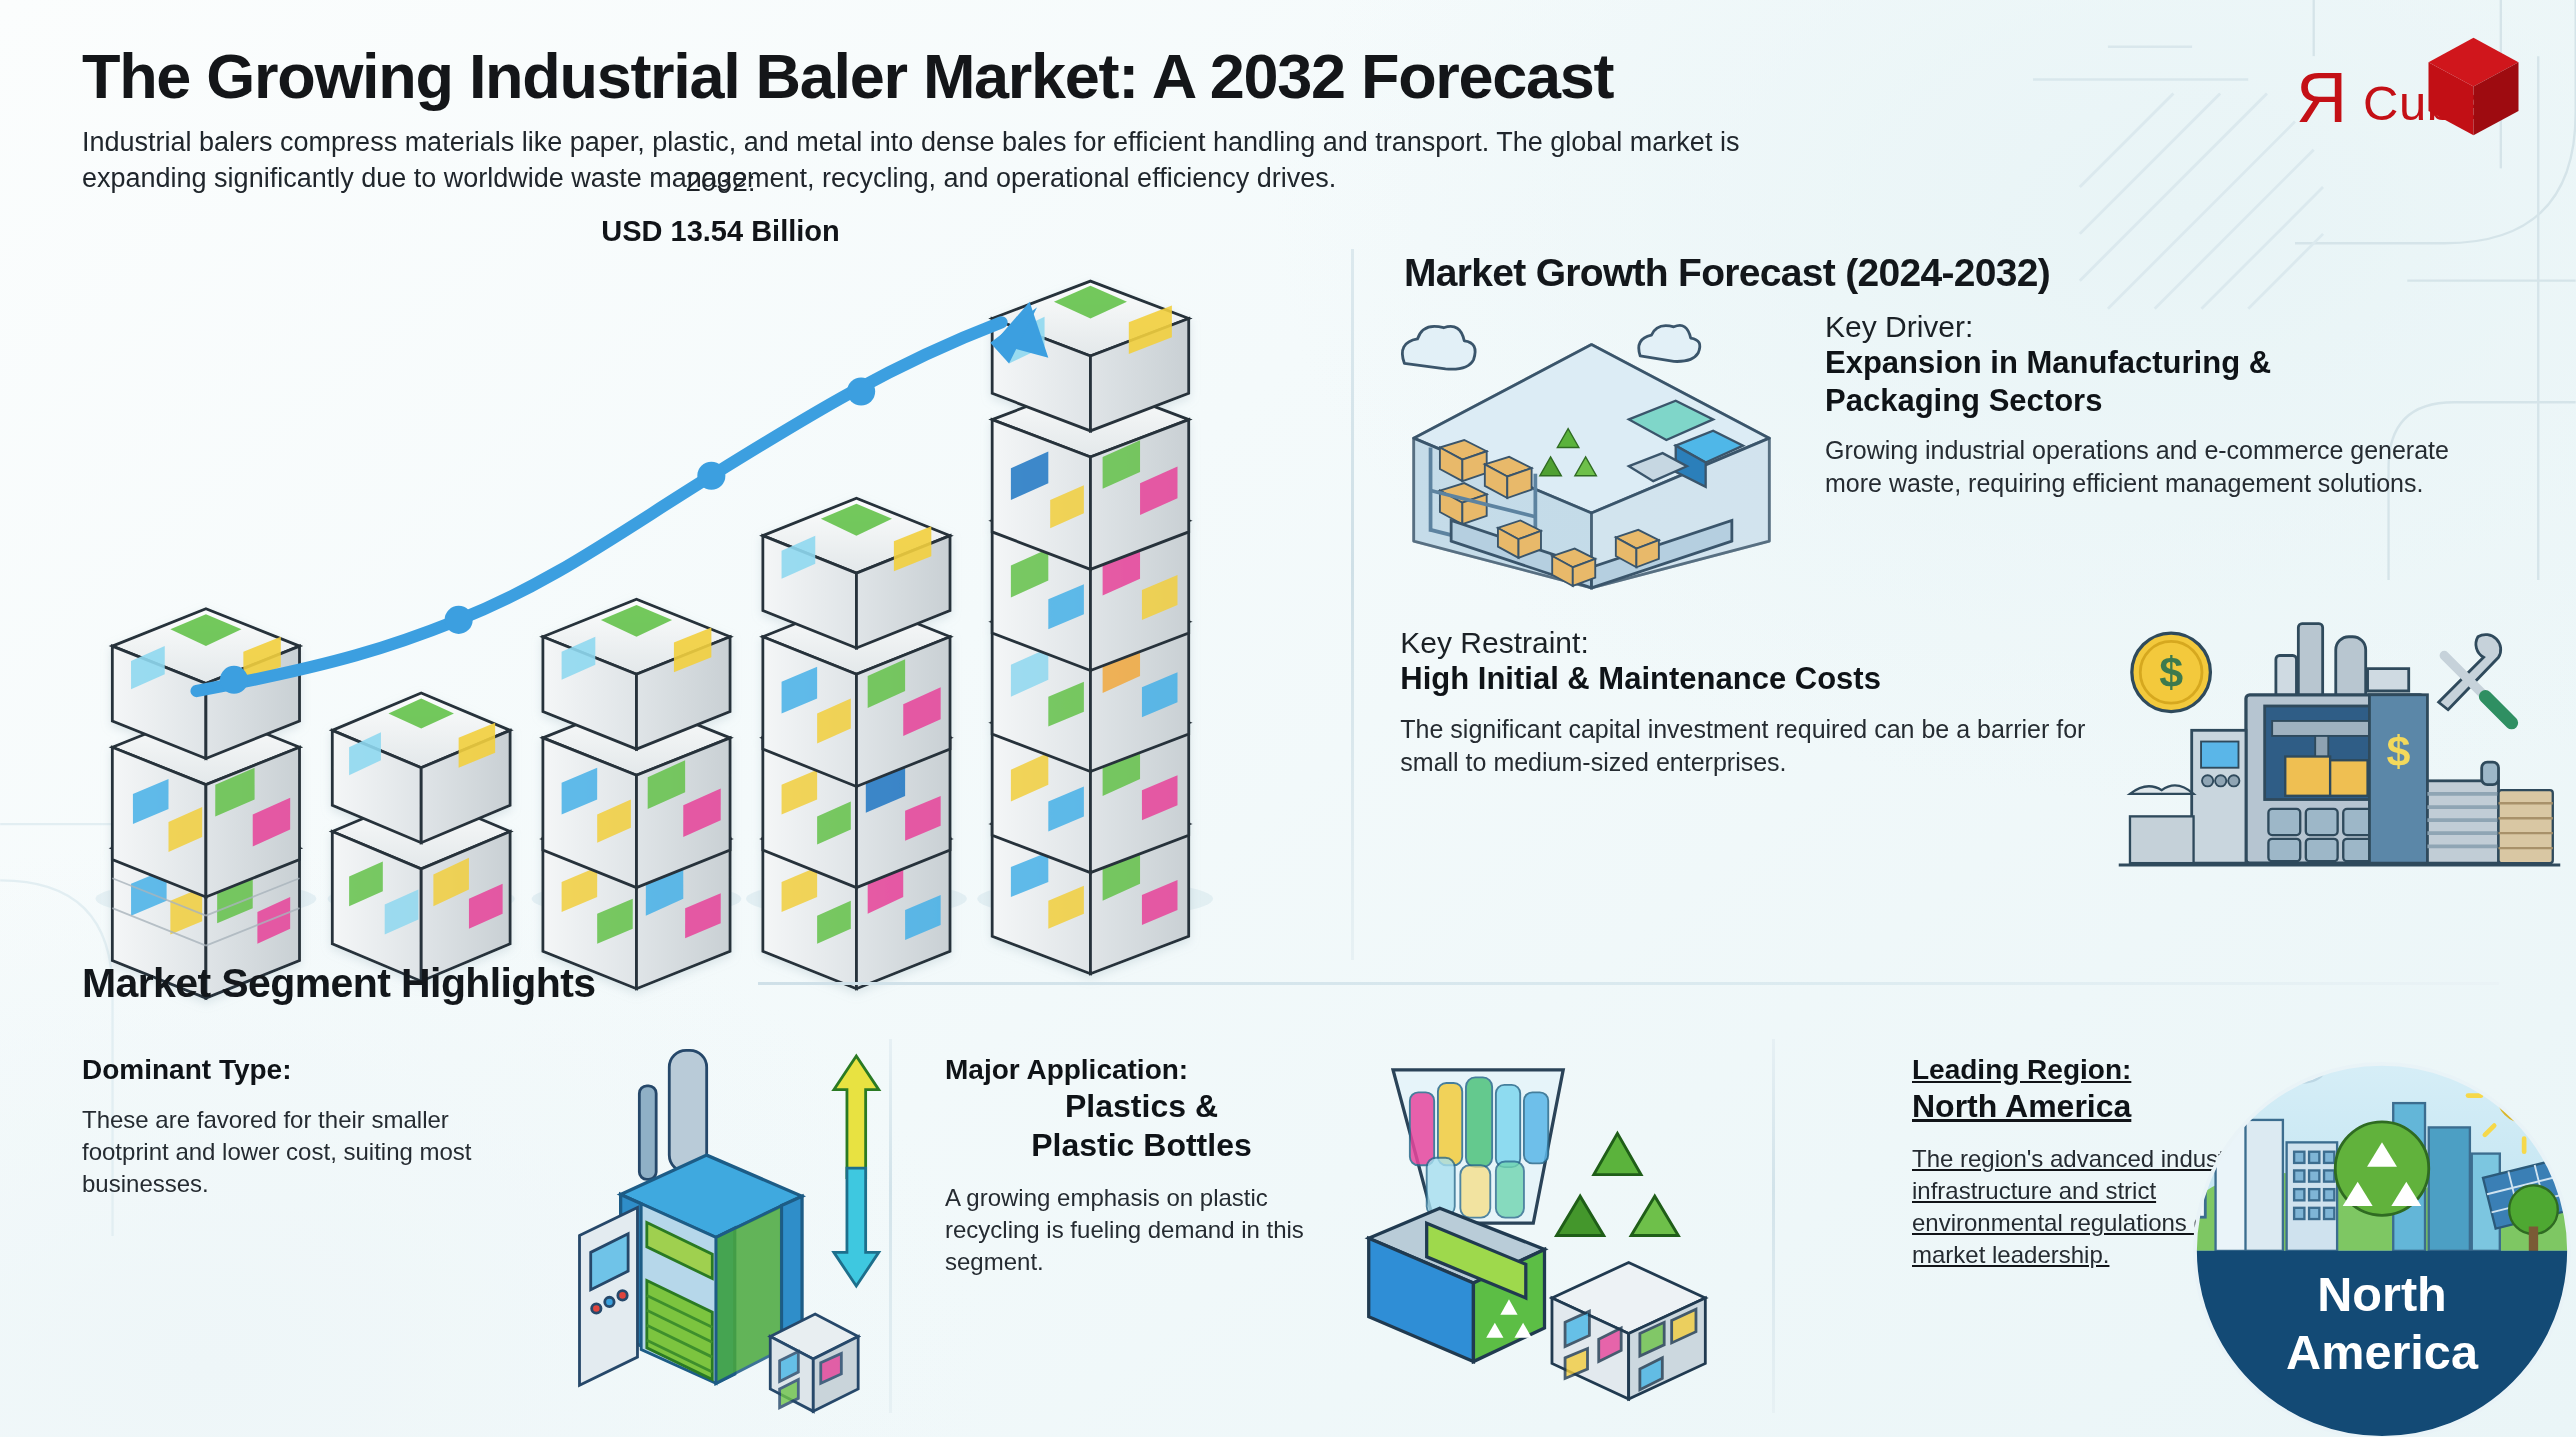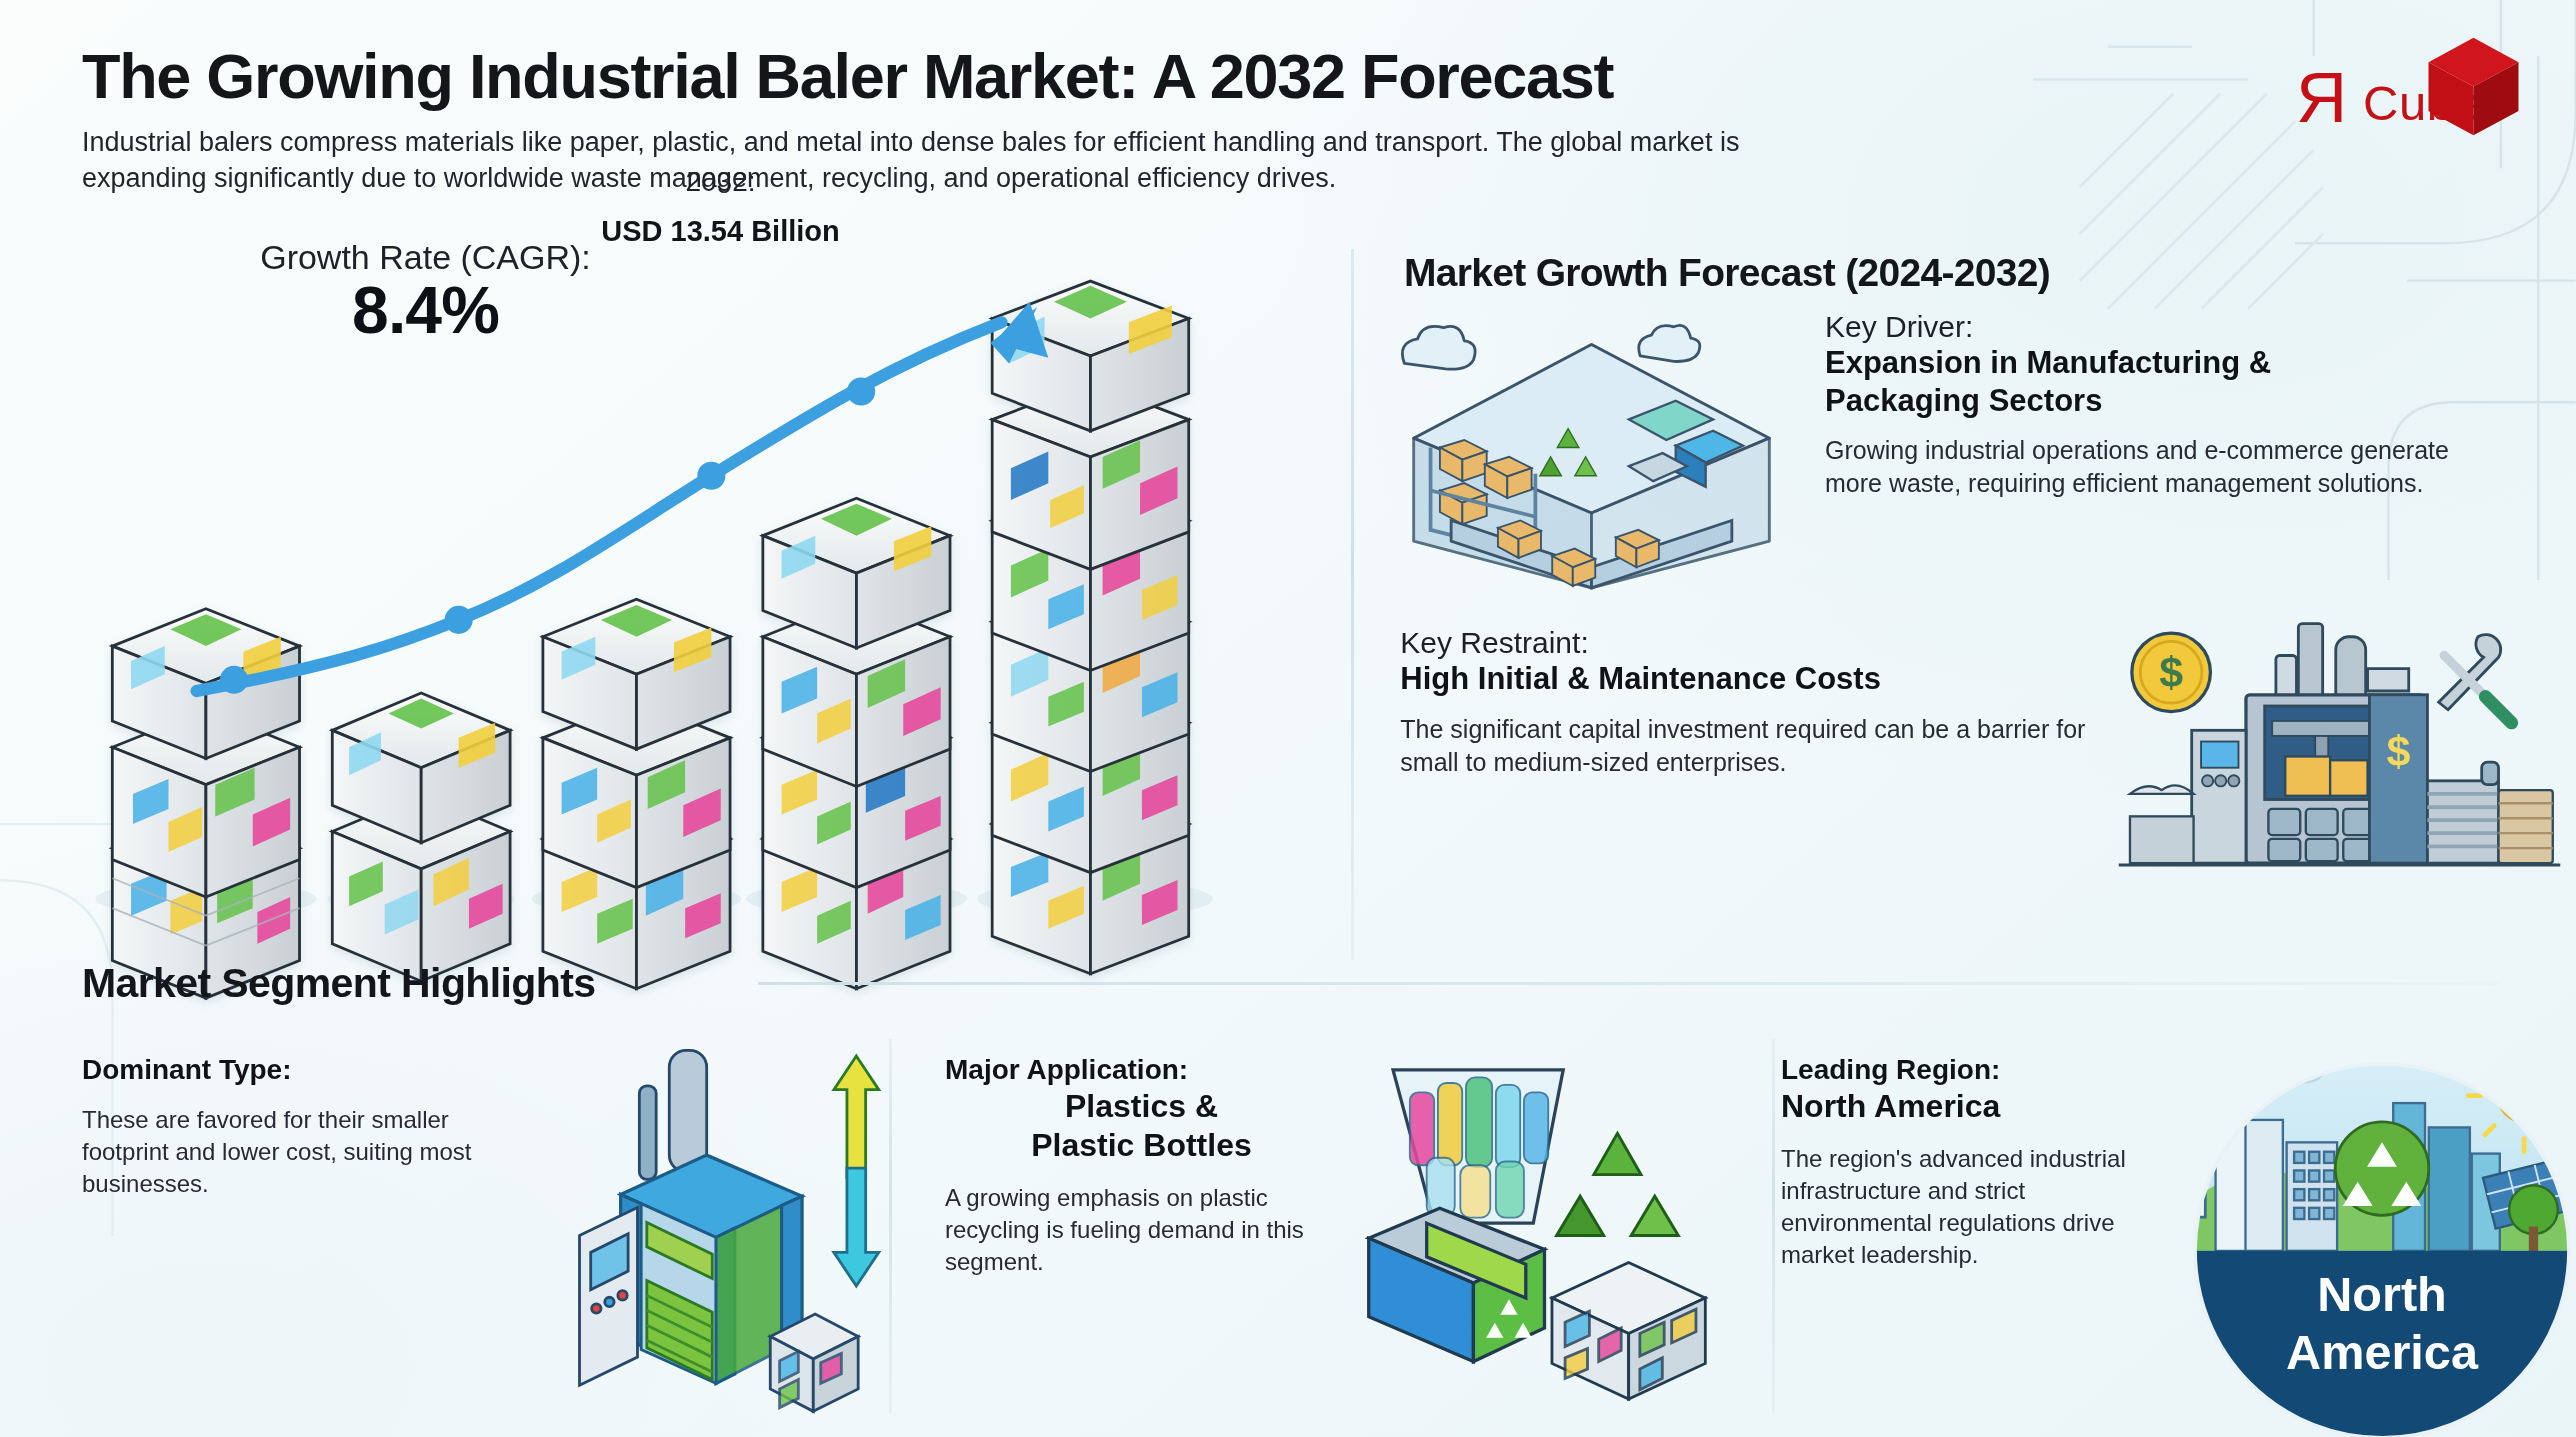--- a/index.html
+++ b/index.html
@@ -76,21 +76,21 @@
     background:linear-gradient(#e6f0f4,#d2e3ea 40%,#e7f1f4);}
   #vdiv-b2{position:absolute; left:1772px; top:1039px; width:2.8px; height:374px;
     background:linear-gradient(#e6f0f4,#d2e3ea 40%,#e7f1f4);}
 
   .seg{position:absolute; top:1053px;}
   .seg .slead{font-size:28px; font-weight:700; color:#0f1317; line-height:1.22;}
   .seg .shead{font-size:32px; font-weight:700; color:#0f1317; line-height:1.22;}
   .seg .sbody{font-size:24px; font-weight:400; color:#252b31; line-height:1.33; margin-top:17px;}
   #seg1{left:82px; width:403px;}
   #seg2{left:945px; width:393px;}
-  #seg3{left:1781px; width:393px;}
+  #seg3{left:1912px; width:393px;text-decoration:underline;}
 
   svg{display:block; overflow:visible;}
 </style>
 </head>
 <body>
 
 <div id="canvas">
 
   <svg class="deco" style="right:0; top:0;" width="562" height="580" viewBox="0 0 600 620">
     <g stroke="#d5e4e9" stroke-width="2.5" fill="none">
@@ -139,24 +139,20 @@
   </div>
 
   <div id="chart">
 
 
     <div class="lbl" id="lbl2032">
       <div class="yr">2032:</div>
       <div class="val">USD 13.54 Billion</div>
     </div>
 
-    <div id="cagr">
-      <div class="ct">Growth Rate (CAGR):</div>
-      <div class="cv">8.4%</div>
-    </div>
 
     <svg style="position:absolute; left:0; top:0;" width="1292" height="702" viewBox="0 0 1380 750">
       <defs>
         <linearGradient id="paperTop" x1="0" y1="0" x2="0" y2="1">
           <stop offset="0%" stop-color="#fcfdfd"></stop>
             <stop offset="100%" stop-color="#e3e8ea"></stop>
         </linearGradient>
         <linearGradient id="paperL" x1="0" y1="0" x2="1" y2="0">
           <stop offset="0%" stop-color="#f4f6f7"></stop>
             <stop offset="100%" stop-color="#dfe4e7"></stop>

